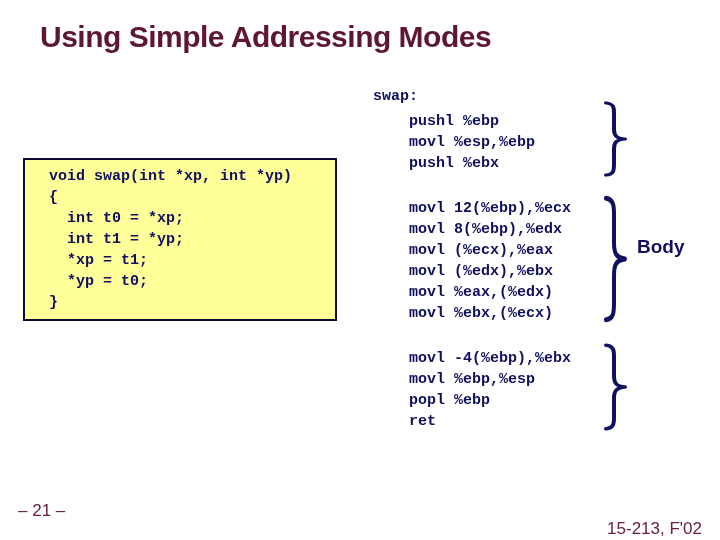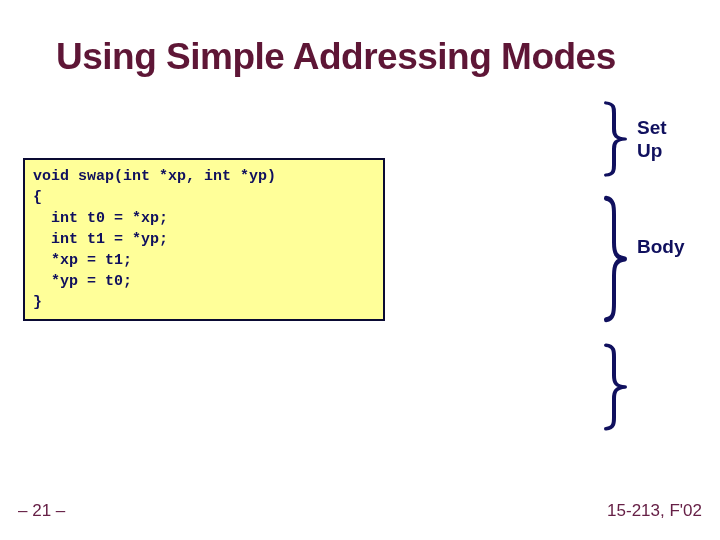--- a/index.html
+++ b/index.html
@@ -20,46 +20,46 @@
     height: 540px;
     background: var(--slide-bg);
     overflow: hidden;
     font-family: "Liberation Sans", sans-serif;
     margin: 0 auto;
   }
   .title {
     position: absolute;
     left: 40px;
     top: 20px;
-    margin: 16px;
-    font-size: 37px;
+    margin: 0;
+    font-size: 30px;
     font-weight: bold;
     color: var(--title-color);
     letter-spacing: -0.5px;
     white-space: nowrap;
     text-align: right;
   }
   .code {
     font-family: "Liberation Mono", monospace;
     font-weight: bold;
     font-size: 15px;
     line-height: 21px;
     color: var(--code-color);
     margin: 0;
     white-space: pre;
   }
   .cbox {
     position: absolute;
     left: 23px;
     top: 158px;
-    width: 362px;
+    width: 314px;
     height: 163px;
     background: var(--box-bg);
     border: 2px solid var(--box-border);
-    padding: 6px 8px;
+    padding: 6px 24px;
   }
   .asm {
     position: absolute;
     left: 373px;
     top: 86px;
   }
   .asm-fn { margin: 0 0 4px 0; }
   .asm-block { padding-left: 36px; margin-bottom: 24px; }
   .brace {
     position: absolute;
@@ -94,50 +94,64 @@
   .blabel-body   { top: 182px; height: 128px; }
   .blabel-finish { top: 343px; height: 88px; }
   .footer-left, .footer-right {
     position: absolute;
     top: 501px;
     font-size: 17px;
     color: var(--footer-color);
     white-space: nowrap;
   }
   .footer-left  { left: 18px; }
-  .footer-right { right: 18px; text-align: left; }
+  .footer-right { right: 18px; text-align: left; margin-top: 18px; }
 </style>
 </head>
 <body>
 
 <div class="slide">
 
   <h1 class="title">Using Simple Addressing Modes</h1>
 
   <div class="cbox">
     <pre class="code">void swap(int *xp, int *yp)
 {
   int t0 = *xp;
   int t1 = *yp;
   *xp = t1;
   *yp = t0;
 }</pre>
   </div>
 
+  <div class="asm">
+    <pre class="code asm-fn">swap:</pre>
+    <pre class="code asm-block">pushl %ebp
+movl %esp,%ebp
+pushl %ebx</pre>
+    <pre class="code asm-block">movl 12(%ebp),%ecx
+movl 8(%ebp),%edx
+movl (%ecx),%eax
+movl (%edx),%ebx
+movl %eax,(%edx)
+movl %ebx,(%ecx)</pre>
+    <pre class="code asm-block">movl -4(%ebp),%ebx
+movl %ebp,%esp
+popl %ebp
+ret</pre>
+  </div>
 
   <svg class="brace brace-setup" viewBox="0 0 28 100" preserveAspectRatio="none" aria-hidden="true">
     <path d="M4,2.5 C12.5,3.5 12,10 12,17 L12,37 C12,45.5 14,49 23,50 C14,51 12,54.5 12,63 L12,83 C12,90 12.5,96.5 4,97.5"></path>
   </svg>
   <svg class="brace brace-body" viewBox="0 0 28 100" preserveAspectRatio="none" aria-hidden="true">
     <path d="M4,2.5 C12.5,3.5 12,10 12,17 L12,37 C12,45.5 14,49 23,50 C14,51 12,54.5 12,63 L12,83 C12,90 12.5,96.5 4,97.5"></path>
   </svg>
   <svg class="brace brace-finish" viewBox="0 0 28 100" preserveAspectRatio="none" aria-hidden="true">
     <path d="M4,2.5 C12.5,3.5 12,10 12,17 L12,37 C12,45.5 14,49 23,50 C14,51 12,54.5 12,63 L12,83 C12,90 12.5,96.5 4,97.5"></path>
   </svg>
 
-  <div class="blabel blabel-setup">Set
-Up</div>
   <div class="blabel blabel-body">Body</div>
 
   <div class="footer-left">– 21 –</div>
   <div class="footer-right">15-213, F'02</div>
 
 </div>
 
 </body></html>

